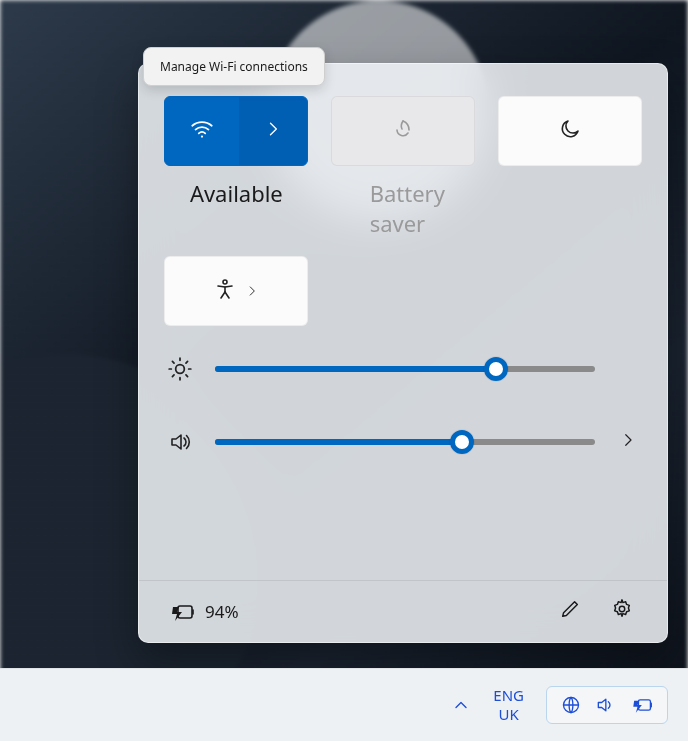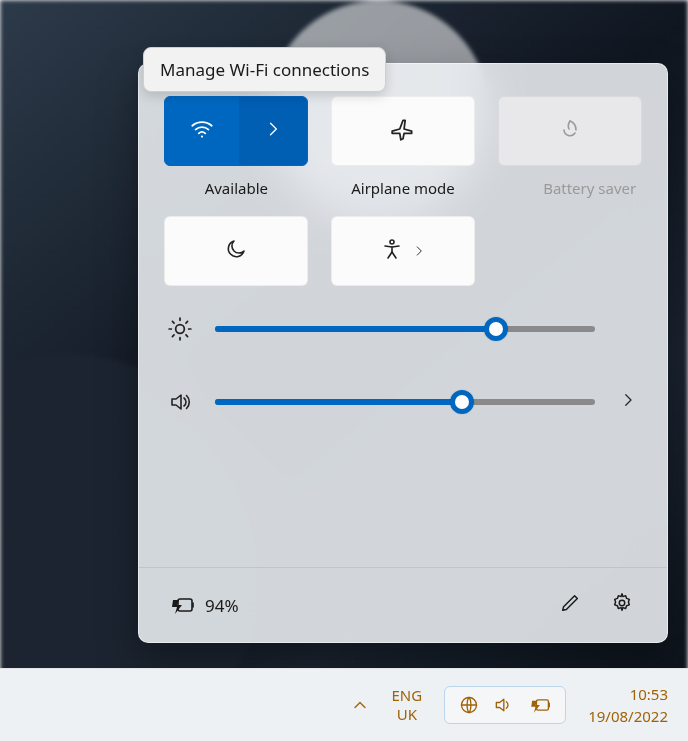--- a/index.html
+++ b/index.html
@@ -22,36 +22,36 @@
     opacity:.5;
   }
 
   .taskbar {
     position: absolute; left: 0; right: 0; bottom: 0; height: 73px;
     background: #eef1f4;
     border-top: 1px solid rgba(0,0,0,0.05);
     display: flex; align-items: center; justify-content: flex-end;
     padding: 0 20px 0 0;
     font-size: 15px;
-    color: #a16207;
+    color: #1d4ed8;
     gap: 22px;
   }
   .tb-lang { text-align: center; line-height: 1.25; }
   .tb-sys {
     display:flex; align-items:center; gap:14px;
     padding: 8px 14px; border:1px solid #b9d6ee;
     border-radius:6px; background:rgba(255,255,255,0.4);
   }
   .tb-clock { text-align: right; line-height: 1.5; }
   .tb-caret svg, .tb-sys svg { display:block; }
 
   .tooltip {
     position:absolute; top:47px; left:143px;
     background:#f2f2f2; border:1px solid #cfcfcf; border-radius:8px;
-    padding:10px 16px; font-size:17px; color:#1a1a1a;
+    padding:10px 16px; font-size:12px; color:#1a1a1a;
     box-shadow:0 4px 12px rgba(0,0,0,0.15);
     z-index:3;
   }
 
   .panel {
     position:absolute; top:63px; left:138px; width:530px; height:580px;
     background: rgba(241,244,248,0.86);
     backdrop-filter: blur(20px);
     border:1px solid rgba(255,255,255,0.5);
     border-radius:10px;
@@ -61,38 +61,38 @@
 
   .tiles { padding:32px 24px 8px 24px; display:grid; grid-template-columns:repeat(3, 1fr); gap:18px 20px; }
   .tile-wrap { display:flex; flex-direction:column; align-items:center; gap:12px; }
   .tile { width:144px; height:70px; border-radius:6px; display:flex; align-items:center; justify-content:center; border:1px solid rgba(0,0,0,0.06); cursor:pointer; }
   .tile.on { background:#0067c0; border-color:#0067c0; color:#fff; }
   .tile.off { background:#fbfbfc; color:#222; }
   .tile.disabled { background:#e8e8ea; color:#9a9a9a; cursor:default; }
   .tile.split { padding:0; justify-content:stretch; }
   .split-main { flex:1; display:flex; align-items:center; justify-content:center; }
   .split-chev { width:68px; display:flex; align-items:center; justify-content:center; background:#005eb3; border-top-right-radius:6px; border-bottom-right-radius:6px; height:100%; }
-  .tile-label { font-size:15px; color:#1a1a1a; }
+  .tile-label { font-size:22px; color:#1a1a1a; }
   .tile-label.disabled { color:#9a9a9a;margin-left:40px; }
   .mini-chev { margin-left:8px; display:inline-flex; }
 
   .sliders { padding: 22px 28px 10px 28px; display:flex; flex-direction:column; gap:48px; }
   .slider-row { display:flex; align-items:center; gap:22px; }
   .slider-row .ic { width:26px; display:flex; justify-content:center; color:#222; }
   .track { position:relative; flex:1; height:6px; background:#8a8a8a; border-radius:3px; }
   .fill { position:absolute; left:0; top:0; bottom:0; background:#0067c0; border-radius:3px; }
   .thumb {
     position:absolute; top:50%; width:24px; height:24px; border-radius:50%;
     background:#fff; border:5px solid #0067c0; transform:translate(-50%,-50%);
     box-shadow:0 0 0 1px rgba(0,0,0,0.05);
   }
   .arrow-out { width:22px; display:flex; justify-content:center; color:#222; cursor:pointer; }
 
   .footer {
-    margin-top:auto; height:75px;
+    margin-top:auto; height:62px;
     border-top:1px solid rgba(0,0,0,0.08);
     display:flex; align-items:center; padding:0 28px;
     color:#1a1a1a; font-size:17px;
   }
   .footer .spacer { flex:1; }
   .footer .fbtn { padding:6px; margin-left:18px; cursor:pointer; display:flex; }
 
   svg { stroke: currentColor; fill:none; stroke-width:1.6; stroke-linecap:round; stroke-linejoin:round; }
 </style>
 </head>
@@ -121,30 +121,20 @@
             <svg width="20" height="20" viewBox="0 0 24 24">
                 <path d="M9 5l7 7-7 7"></path>
               </svg>
           </span>
         </div>
       </div>
       <div class="tile-label">Available</div>
     </div>
 
 
-    <div class="tile-wrap">
-      <div class="tile off">
-        <span>
-          <svg width="26" height="26" viewBox="0 0 24 24">
-              <path d="M2 14l7-2 3-8h2l-1 8 7 2v2l-7 0-1 5-2 1-1-6-7 0z"></path>
-            </svg>
-        </span>
-      </div>
-      <div class="tile-label">Airplane mode</div>
-    </div>
 
     <div class="tile-wrap">
       <div class="tile disabled">
         <span>
           <svg width="28" height="24" viewBox="0 0 24 24">
               <path d="M6 13a6 6 0 0 0 11 3"></path>
               <path d="M12 4c5 2 6 6 6 9"></path>
               <path d="M12 4c-2 3-2 6-1 8"></path>
             </svg>
         </span>
@@ -282,17 +272,13 @@
         </svg>
     </span>
     <span>
       <svg width="24" height="20" viewBox="0 0 28 22">
           <path d="M6 6h6l-2 5h5l-7 9 2-7H5z" fill="currentColor" stroke="none"></path>
           <rect x="11" y="5" width="14" height="12" rx="2"></rect>
           <path d="M26 9v4"></path>
         </svg>
     </span>
   </div>
-  <div class="tb-clock">
-    <div>10:53</div>
-    <div>19/08/2022</div>
-  </div>
 </div>
 
 </body></html>

